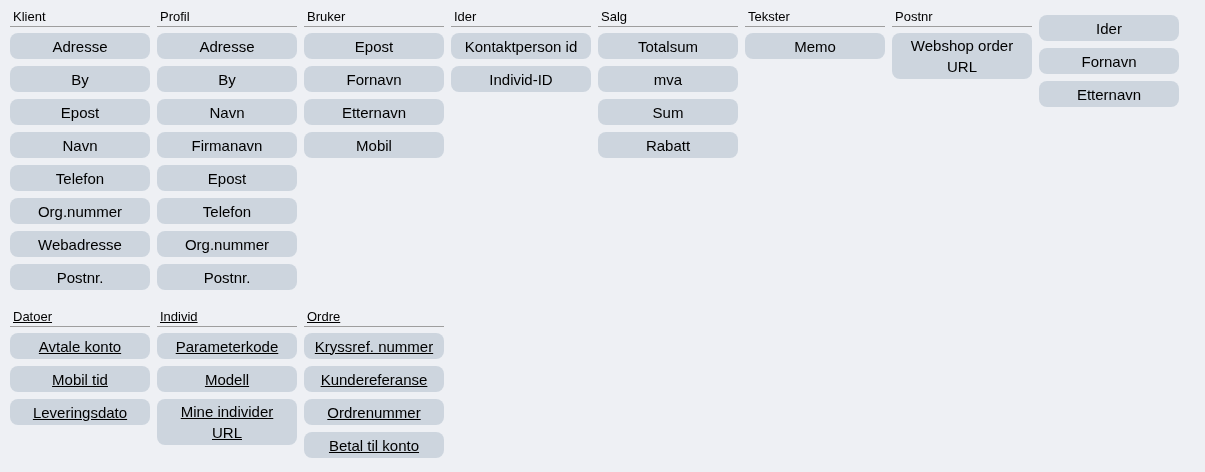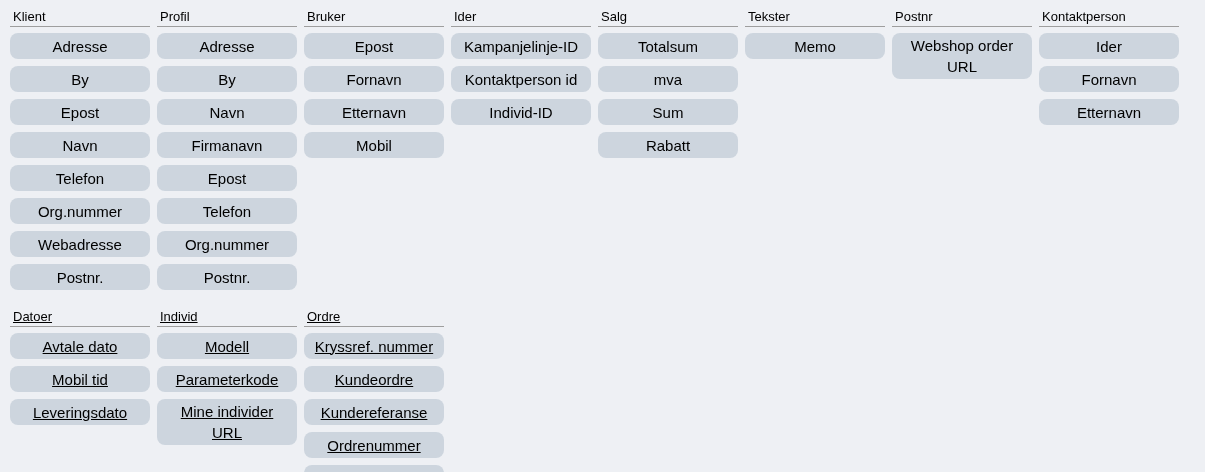--- a/index.html
+++ b/index.html
@@ -104,21 +104,20 @@
         <div class="btn-list">
           <button type="button" class="field-btn">Epost</button>
           <button type="button" class="field-btn">Fornavn</button>
           <button type="button" class="field-btn">Etternavn</button>
           <button type="button" class="field-btn">Mobil</button>
         </div>
       </div>
       <div class="group">
         <div class="group-title">Ider</div>
         <div class="btn-list">
-          <button type="button" class="field-btn">Kampanjelinje-ID</button>
           <button type="button" class="field-btn">Kontaktperson id</button>
           <button type="button" class="field-btn">Individ-ID</button>
         </div>
       </div>
       <div class="group">
         <div class="group-title">Salg</div>
         <div class="btn-list">
           <button type="button" class="field-btn">Totalsum</button>
           <button type="button" class="field-btn">mva</button>
           <button type="button" class="field-btn">Sum</button>
@@ -131,49 +130,47 @@
           <button type="button" class="field-btn">Memo</button>
         </div>
       </div>
       <div class="group">
         <div class="group-title">Postnr</div>
         <div class="btn-list">
           <button type="button" class="field-btn">Webshop order URL</button>
         </div>
       </div>
       <div class="group">
-        <div class="group-title">Kontaktperson</div>
         <div class="btn-list">
           <button type="button" class="field-btn">Ider</button>
           <button type="button" class="field-btn">Fornavn</button>
           <button type="button" class="field-btn">Etternavn</button>
         </div>
       </div>
     </div>
     <div class="row">
       <div class="group">
         <div class="group-title">Datoer</div>
         <div class="btn-list">
-          <button type="button" class="field-btn">Avtale dato</button>
+          <button type="button" class="field-btn">Avtale konto</button>
           <button type="button" class="field-btn">Mobil tid</button>
           <button type="button" class="field-btn">Leveringsdato</button>
         </div>
       </div>
       <div class="group">
         <div class="group-title">Individ</div>
         <div class="btn-list">
+          <button type="button" class="field-btn">Parameterkode</button>
           <button type="button" class="field-btn">Modell</button>
-          <button type="button" class="field-btn">Parameterkode</button>
           <button type="button" class="field-btn">Mine individer URL</button>
         </div>
       </div>
       <div class="group">
         <div class="group-title">Ordre</div>
         <div class="btn-list">
           <button type="button" class="field-btn">Kryssref. nummer</button>
-          <button type="button" class="field-btn">Kundeordre</button>
           <button type="button" class="field-btn">Kundereferanse</button>
           <button type="button" class="field-btn">Ordrenummer</button>
           <button type="button" class="field-btn">Betal til konto</button>
         </div>
       </div>
     </div>
   </div>
 
 </body></html>

